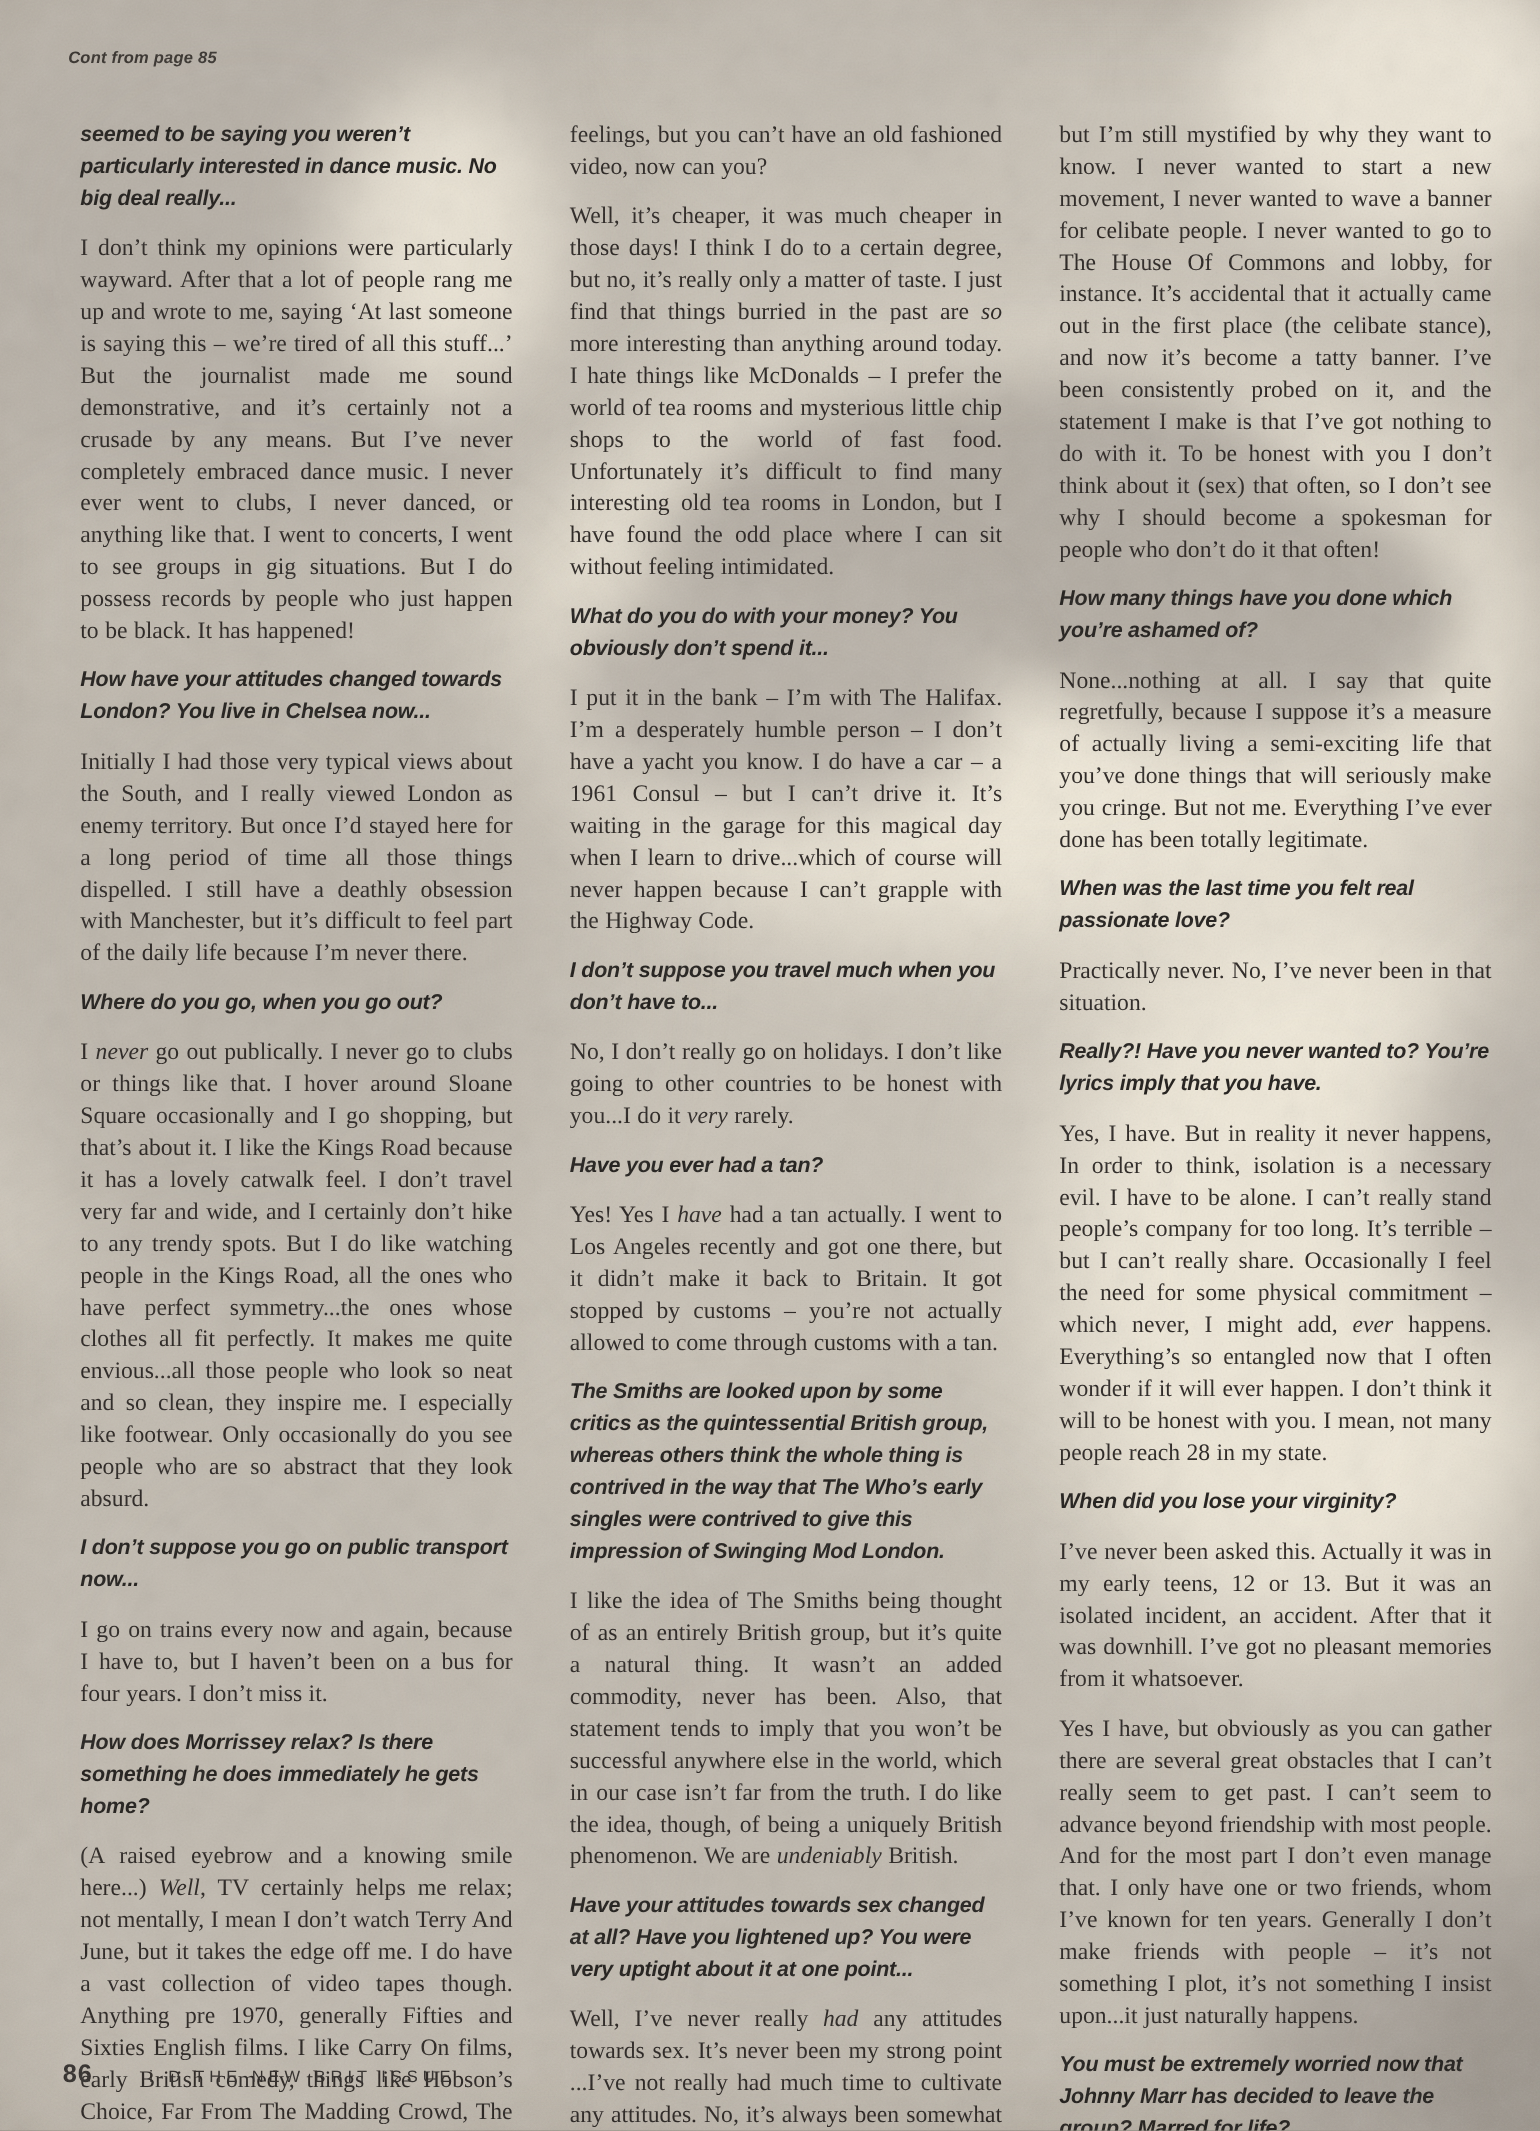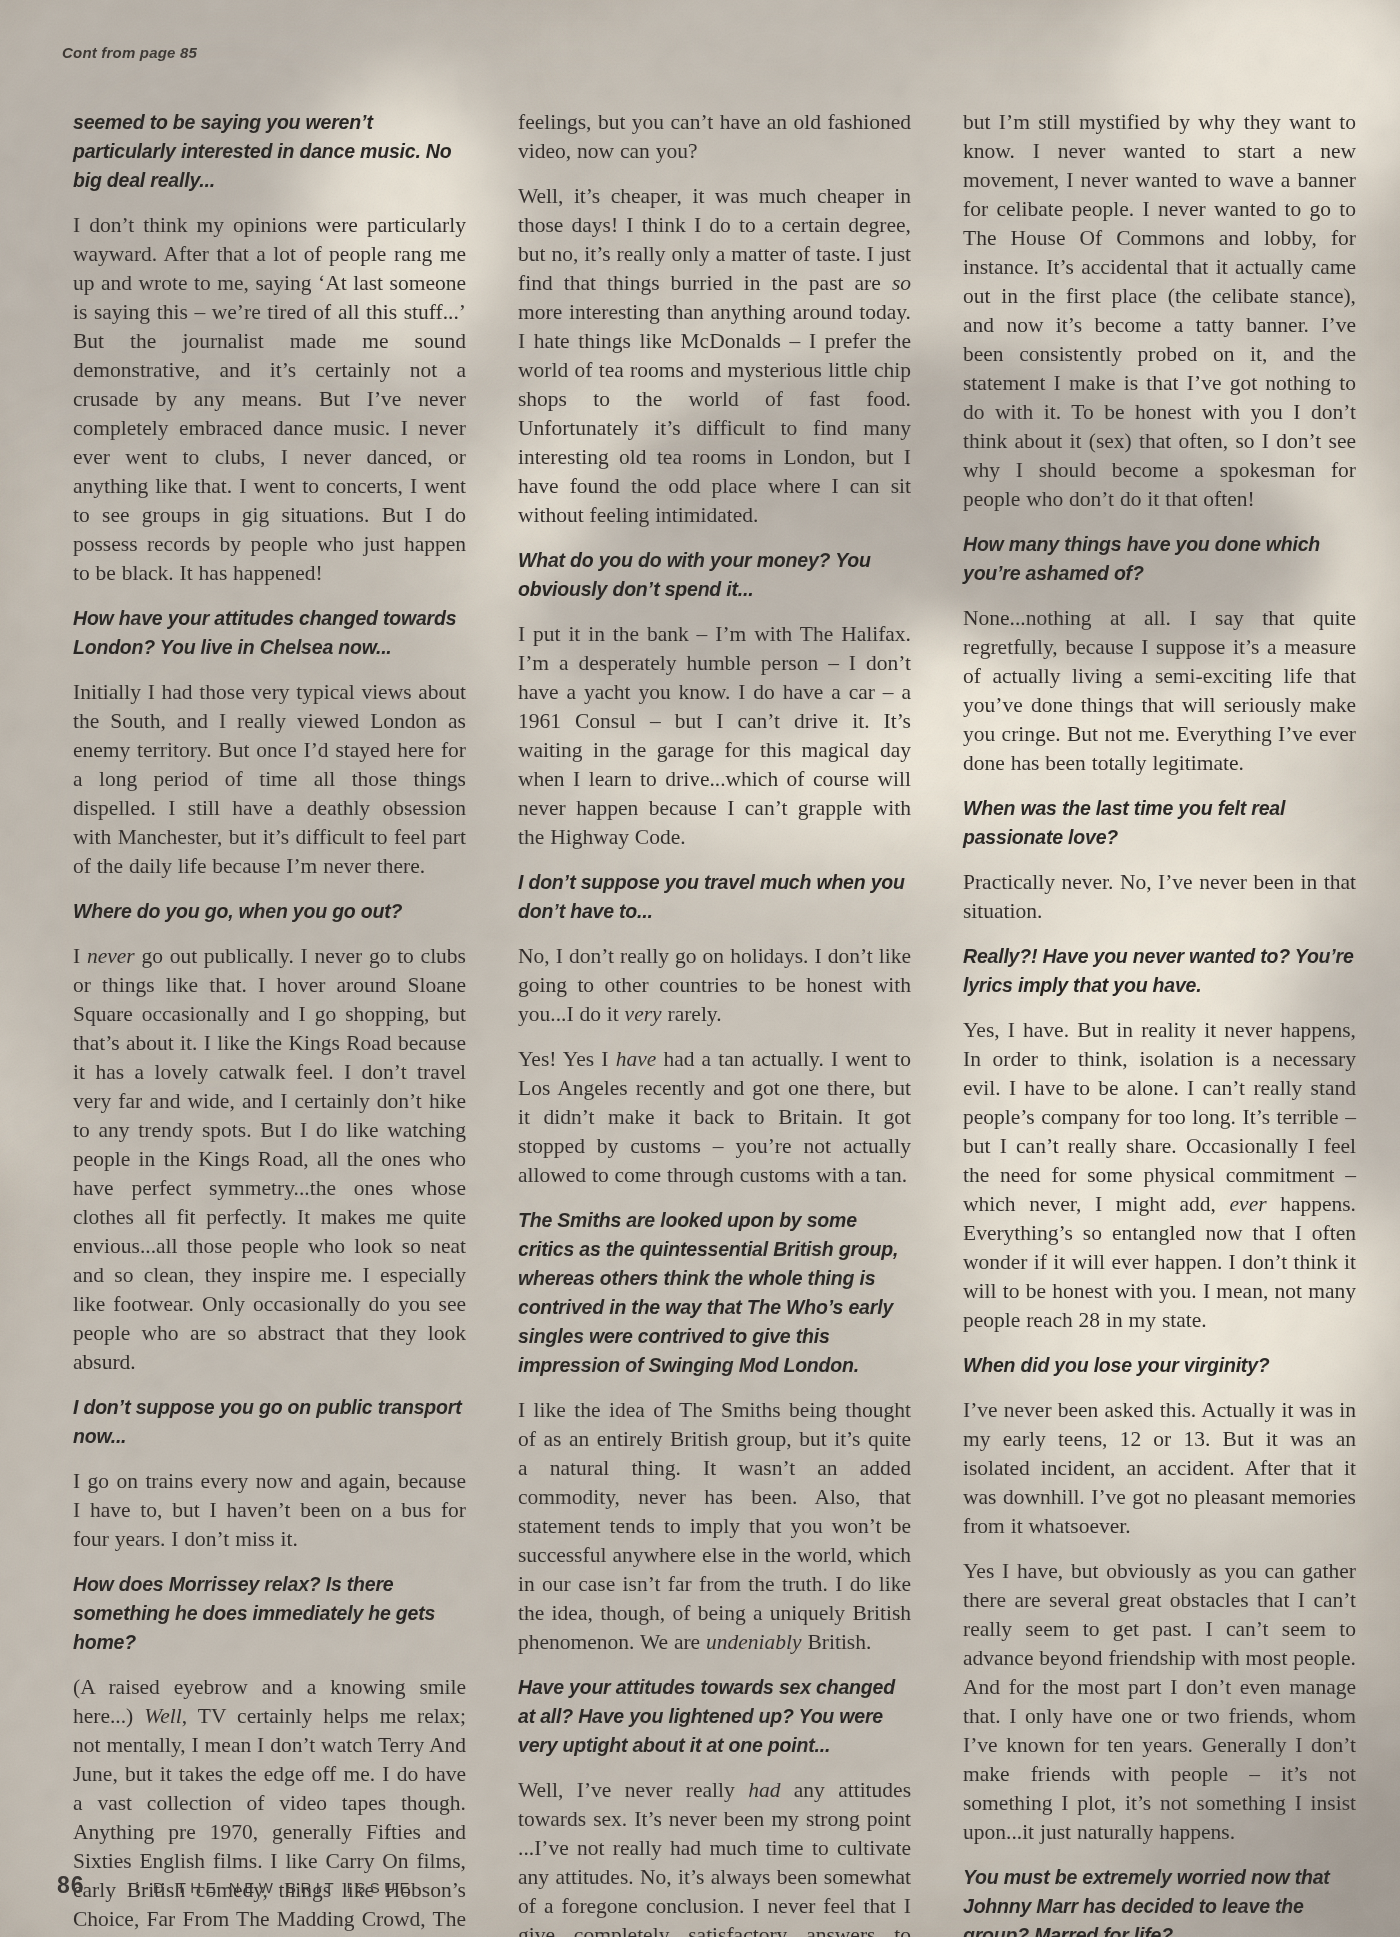--- a/index.html
+++ b/index.html
@@ -98,20 +98,21 @@
         <p class="answer">(A raised eyebrow and a knowing smile here...) <em>Well</em>, TV certainly helps me relax; not mentally, I mean I don’t watch Terry And June, but it takes the edge off me. I do have a vast collection of video tapes though. Anything pre 1970, generally Fifties and Sixties English films. I like Carry On films, early British comedy, things like Hobson’s Choice, Far From The Madding Crowd, The Family Way...The Leather Boys...</p>
         <p class="question">What sums up Britain for you?</p>
       </div>
     <div class="col" id="col-2">
         <p class="answer">feelings, but you can’t have an old fashioned video, now can you?</p>
         <p class="answer">Well, it’s cheaper, it was much cheaper in those days! I think I do to a certain degree, but no, it’s really only a matter of taste. I just find that things burried in the past are <em>so</em> more interesting than anything around today. I hate things like McDonalds – I prefer the world of tea rooms and mysterious little chip shops to the world of fast food. Unfortunately it’s difficult to find many interesting old tea rooms in London, but I have found the odd place where I can sit without feeling intimidated.</p>
         <p class="question">What do you do with your money? You obviously don’t spend it...</p>
         <p class="answer">I put it in the bank – I’m with The Halifax. I’m a desperately humble person – I don’t have a yacht you know. I do have a car – a 1961 Consul – but I can’t drive it. It’s waiting in the garage for this magical day when I learn to drive...which of course will never happen because I can’t grapple with the Highway Code.</p>
         <p class="question">I don’t suppose you travel much when you don’t have to...</p>
         <p class="answer">No, I don’t really go on holidays. I don’t like going to other countries to be honest with you...I do it <em>very</em> rarely.</p>
+        <p class="question">Have you ever had a tan?</p>
         <p class="answer">Yes! Yes I <em>have</em> had a tan actually. I went to Los Angeles recently and got one there, but it didn’t make it back to Britain. It got stopped by customs – you’re not actually allowed to come through customs with a tan.</p>
         <p class="question">The Smiths are looked upon by some critics as the quintessential British group, whereas others think the whole thing is contrived in the way that The Who’s early singles were contrived to give this impression of Swinging Mod London.</p>
         <p class="answer">I like the idea of The Smiths being thought of as an entirely British group, but it’s quite a natural thing. It wasn’t an added commodity, never has been. Also, that statement tends to imply that you won’t be successful anywhere else in the world, which in our case isn’t far from the truth. I do like the idea, though, of being a uniquely British phenomenon. We are <em>undeniably</em> British.</p>
         <p class="question">Have your attitudes towards sex changed at all? Have you lightened up? You were very uptight about it at one point...</p>
         <p class="answer">Well, I’ve never really <em>had</em> any attitudes towards sex. It’s never been my strong point ...I’ve not really had much time to cultivate any attitudes. No, it’s always been somewhat of a foregone conclusion. I never feel that I give completely satisfactory answers to journalists, which is why they’re still asking me,</p>
       </div>
     <div class="col" id="col-3">
         <p class="answer">but I’m still mystified by why they want to know. I never wanted to start a new movement, I never wanted to wave a banner for celibate people. I never wanted to go to The House Of Commons and lobby, for instance. It’s accidental that it actually came out in the first place (the celibate stance), and now it’s become a tatty banner. I’ve been consistently probed on it, and the statement I make is that I’ve got nothing to do with it. To be honest with you I don’t think about it (sex) that often, so I don’t see why I should become a spokesman for people who don’t do it that often!</p>
         <p class="question">How many things have you done which you’re ashamed of?</p>
         <p class="answer">None...nothing at all. I say that quite regretfully, because I suppose it’s a measure of actually living a semi-exciting life that you’ve done things that will seriously make you cringe. But not me. Everything I’ve ever done has been totally legitimate.</p>

